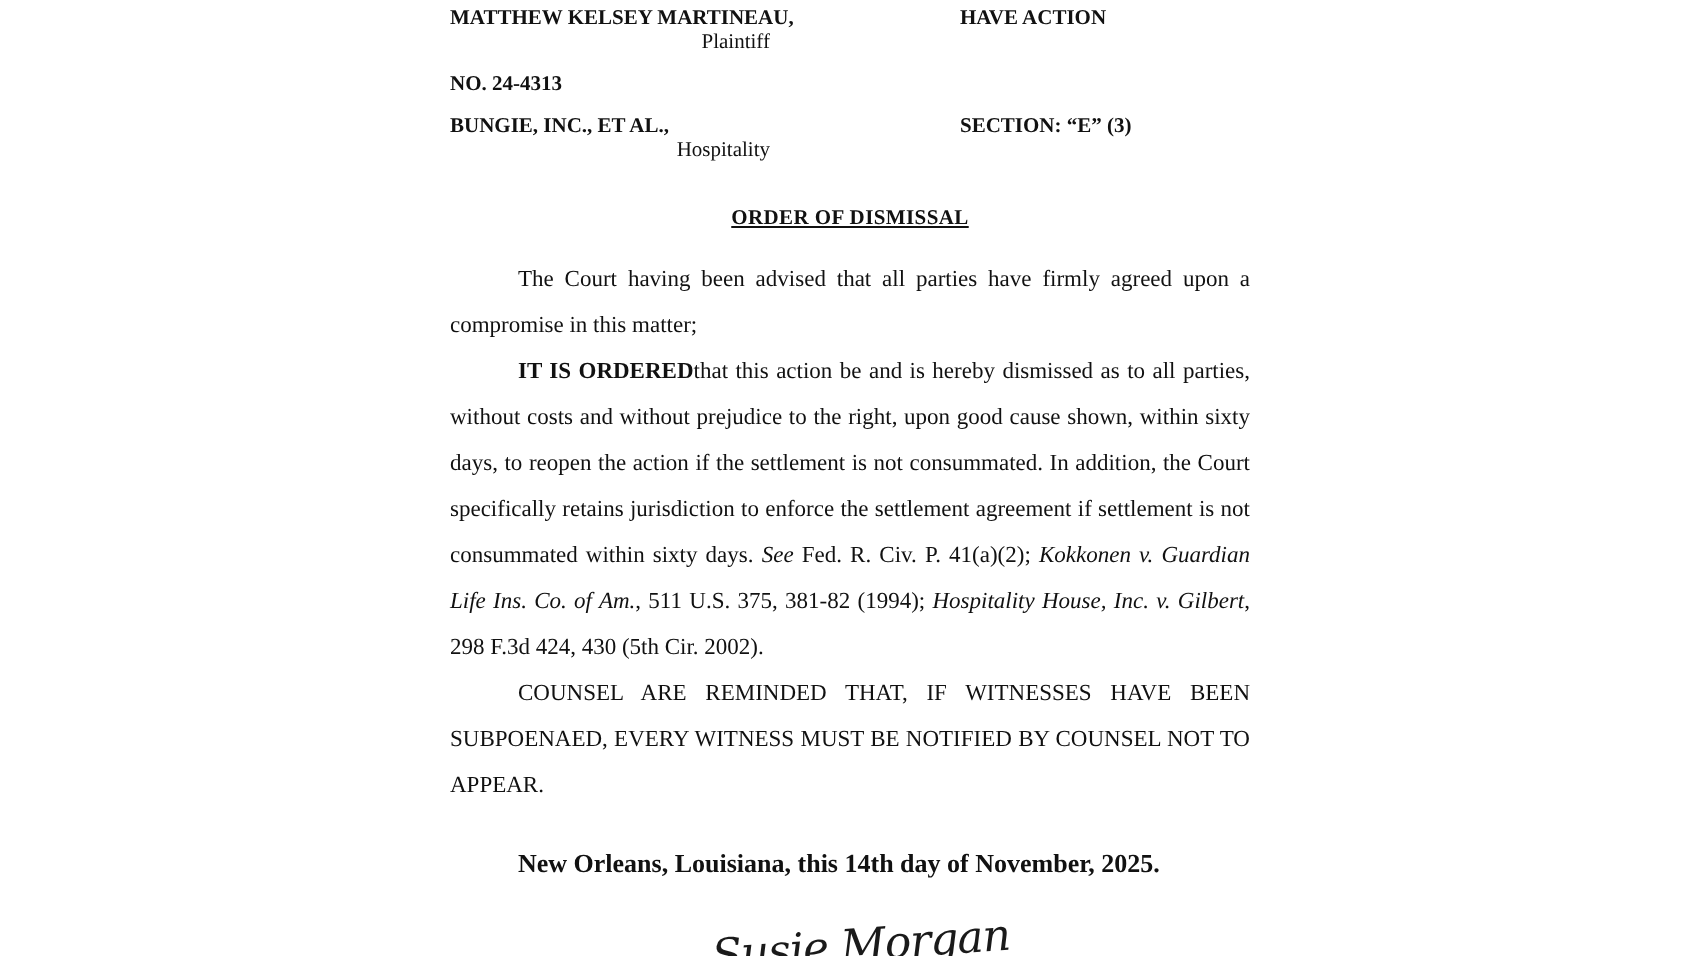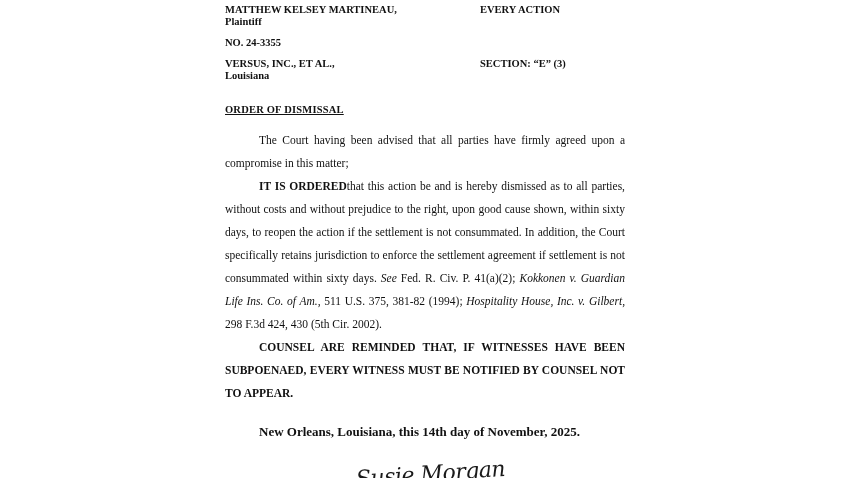--- a/index.html
+++ b/index.html
@@ -43,28 +43,28 @@
     margin-bottom: 9px;
   }
   .cap-left {
     width: 255px;
   }
   .cap-right {
     width: 145px;
   }
   .cap-sub {
     display: block;
-    text-align: left;
+    text-align: right;
     width: 160px;
-    font-weight: bold;
+    font-weight: normal;
   }
 
   
   .doc-title {
-    text-align: left;
+    text-align: center;
     font-size: 10.5px;
     font-weight: bold;
     text-decoration: underline;
     margin-top: 22px;
     margin-bottom: 14px;
     letter-spacing: 0.2px;
   }
   p.body-par {
     font-size: 11.5px;
     line-height: 2.0;
@@ -77,21 +77,21 @@
     width: 34px;
   }
   .b {
     font-weight: bold;
   }
   .i {
     font-style: italic;
   }
   .allcaps-par {
     font-size: 11.5px;
-    font-weight: bold;
+    font-weight: normal;
     line-height: 2.0;
     text-align: justify;
     margin: 0;
   }
   .date-par {
     font-size: 13px;
     font-weight: bold;
     line-height: 2.0;
     margin: 14px 0 0 0;
   }
@@ -122,31 +122,31 @@
 
 <div class="page">
   <div class="sheet">
 
     <div class="caption">
       <div class="caption-row">
         <div class="cap-left">
           <span>MATTHEW KELSEY MARTINEAU,</span>
           <span class="cap-sub">Plaintiff</span>
         </div>
-        <div class="cap-right">EVERY ACTION</div>
+        <div class="cap-right">HAVE ACTION</div>
       </div>
 
       <div class="caption-row">
-        <div class="cap-right">NO. 24-3355</div>
+        <div class="cap-right">NO. 24-4313</div>
       </div>
 
       <div class="caption-row">
         <div class="cap-left">
-          <span>VERSUS, INC., ET AL.,</span>
-          <span class="cap-sub">Louisiana</span>
+          <span>BUNGIE, INC., ET AL.,</span>
+          <span class="cap-sub">Hospitality</span>
         </div>
         <div class="cap-right">SECTION: “E” (3)</div>
       </div>
     </div>
 
     <div class="doc-title">ORDER OF DISMISSAL</div>
 
     <p class="body-par"><span class="indent"></span><span>The Court having been advised that all parties have firmly agreed upon a compromise in this matter;</span></p>
 
     <p class="body-par"><span class="indent"></span><span class="b">IT IS ORDERED</span><span>that this action be and is hereby dismissed as to all parties, without costs and without prejudice to the right, upon good cause shown, within sixty days, to reopen the action if the settlement is not consummated.  In addition, the Court specifically retains jurisdiction to enforce the settlement agreement if settlement is not consummated within sixty days.  </span><span class="i">See</span><span> Fed. R. Civ. P. 41(a)(2); </span><span class="i">Kokkonen v. Guardian Life Ins. Co. of Am.</span><span>, 511 U.S. 375, 381-82 (1994); </span><span class="i">Hospitality House, Inc. v. Gilbert</span><span>, 298 F.3d 424, 430 (5th Cir. 2002).</span></p>

